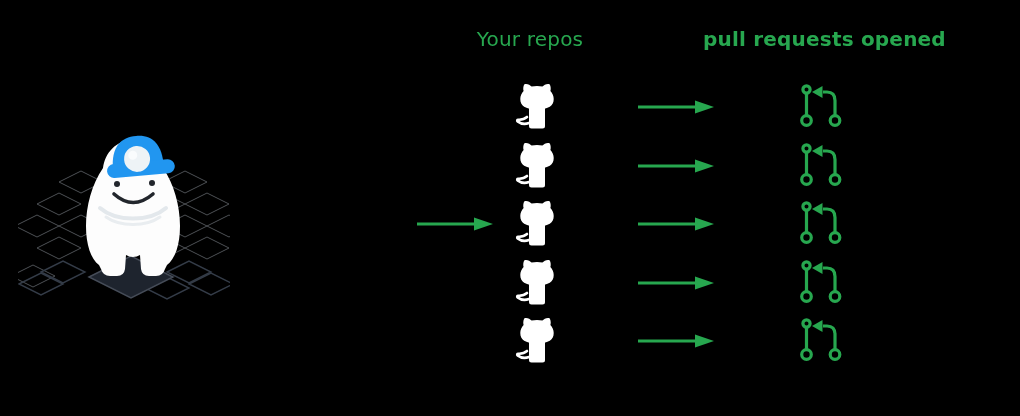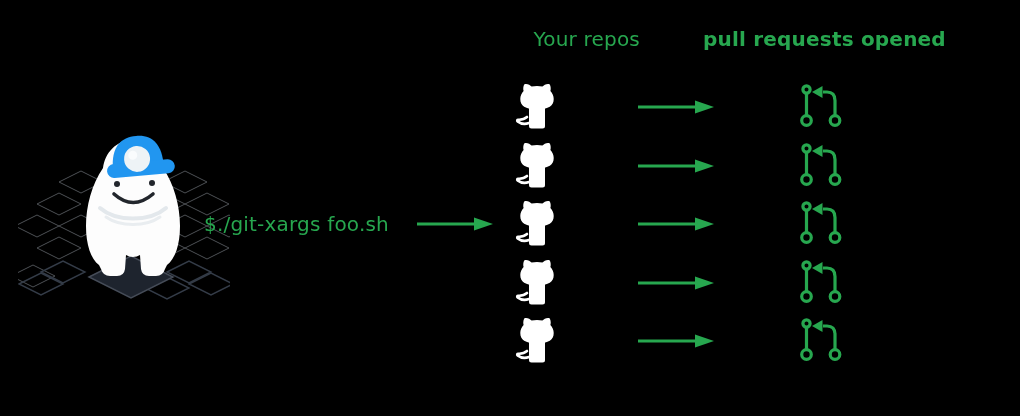--- a/index.html
+++ b/index.html
@@ -6,21 +6,21 @@
     --bg:#000000; --green:#27a74f; --repo-white:#ffffff; --helmet:#2196f0;
   }
   html,body{margin:0;padding:0;background:#000;}
   .canvas{
     position:relative; width:1020px; height:416px; overflow:hidden;
     background:var(--bg);
     font-family:"DejaVu Sans","Liberation Sans",sans-serif;
   }
   .hdr{
     position:absolute; top:27px; color:var(--green); font-size:20px;
-    text-align:right; white-space:nowrap; letter-spacing:.2px;
+    text-align:center; white-space:nowrap; letter-spacing:.2px;
   }
   .hdr-left{left:420px; width:220px;}
   .hdr-right{left:703px; width:240px;font-weight:bold;}
   .rows{position:absolute; left:0; top:78px; width:1020px;}
   .row{position:relative; height:58.5px;}
   .cell{position:absolute; top:50%; transform:translateY(-50%); line-height:0;}
   .cell-repo{left:514px; color:var(--repo-white);}
   .cell-flow{left:637px; color:var(--green);}
   .cell-pr{left:800px; color:var(--green);}
   .cmd{
@@ -94,21 +94,20 @@
       <path d="M96 82 Q115 99 135 82" fill="none" stroke="#22262c" stroke-width="3.6" stroke-linecap="round"></path>
     </g>
     <g transform="rotate(-5 118 46)">
       <path d="M94 56 C94 32 105 24 120 24 C136 24 145 34 145 56 Z" fill="var(--helmet)"></path>
       <rect x="88" y="50" width="68" height="14" rx="7" fill="var(--helmet)"></rect>
       <circle cx="119" cy="47" r="13" fill="#eef3f6"></circle>
       <circle cx="115" cy="43" r="4.5" fill="#fafcfd"></circle>
     </g>
   </svg>
 
-  <div class="cmd">$./git-xargs foo.sh</div>
   <span class="cmd-arrow">
     <svg width="78" height="14" viewBox="0 0 78 14">
         <use href="#flowarrow"></use>
       </svg>
   </span>
 
   <div class="hdr hdr-left">Your repos</div>
   <div class="hdr hdr-right">pull requests opened</div>
 
   <div class="rows">

